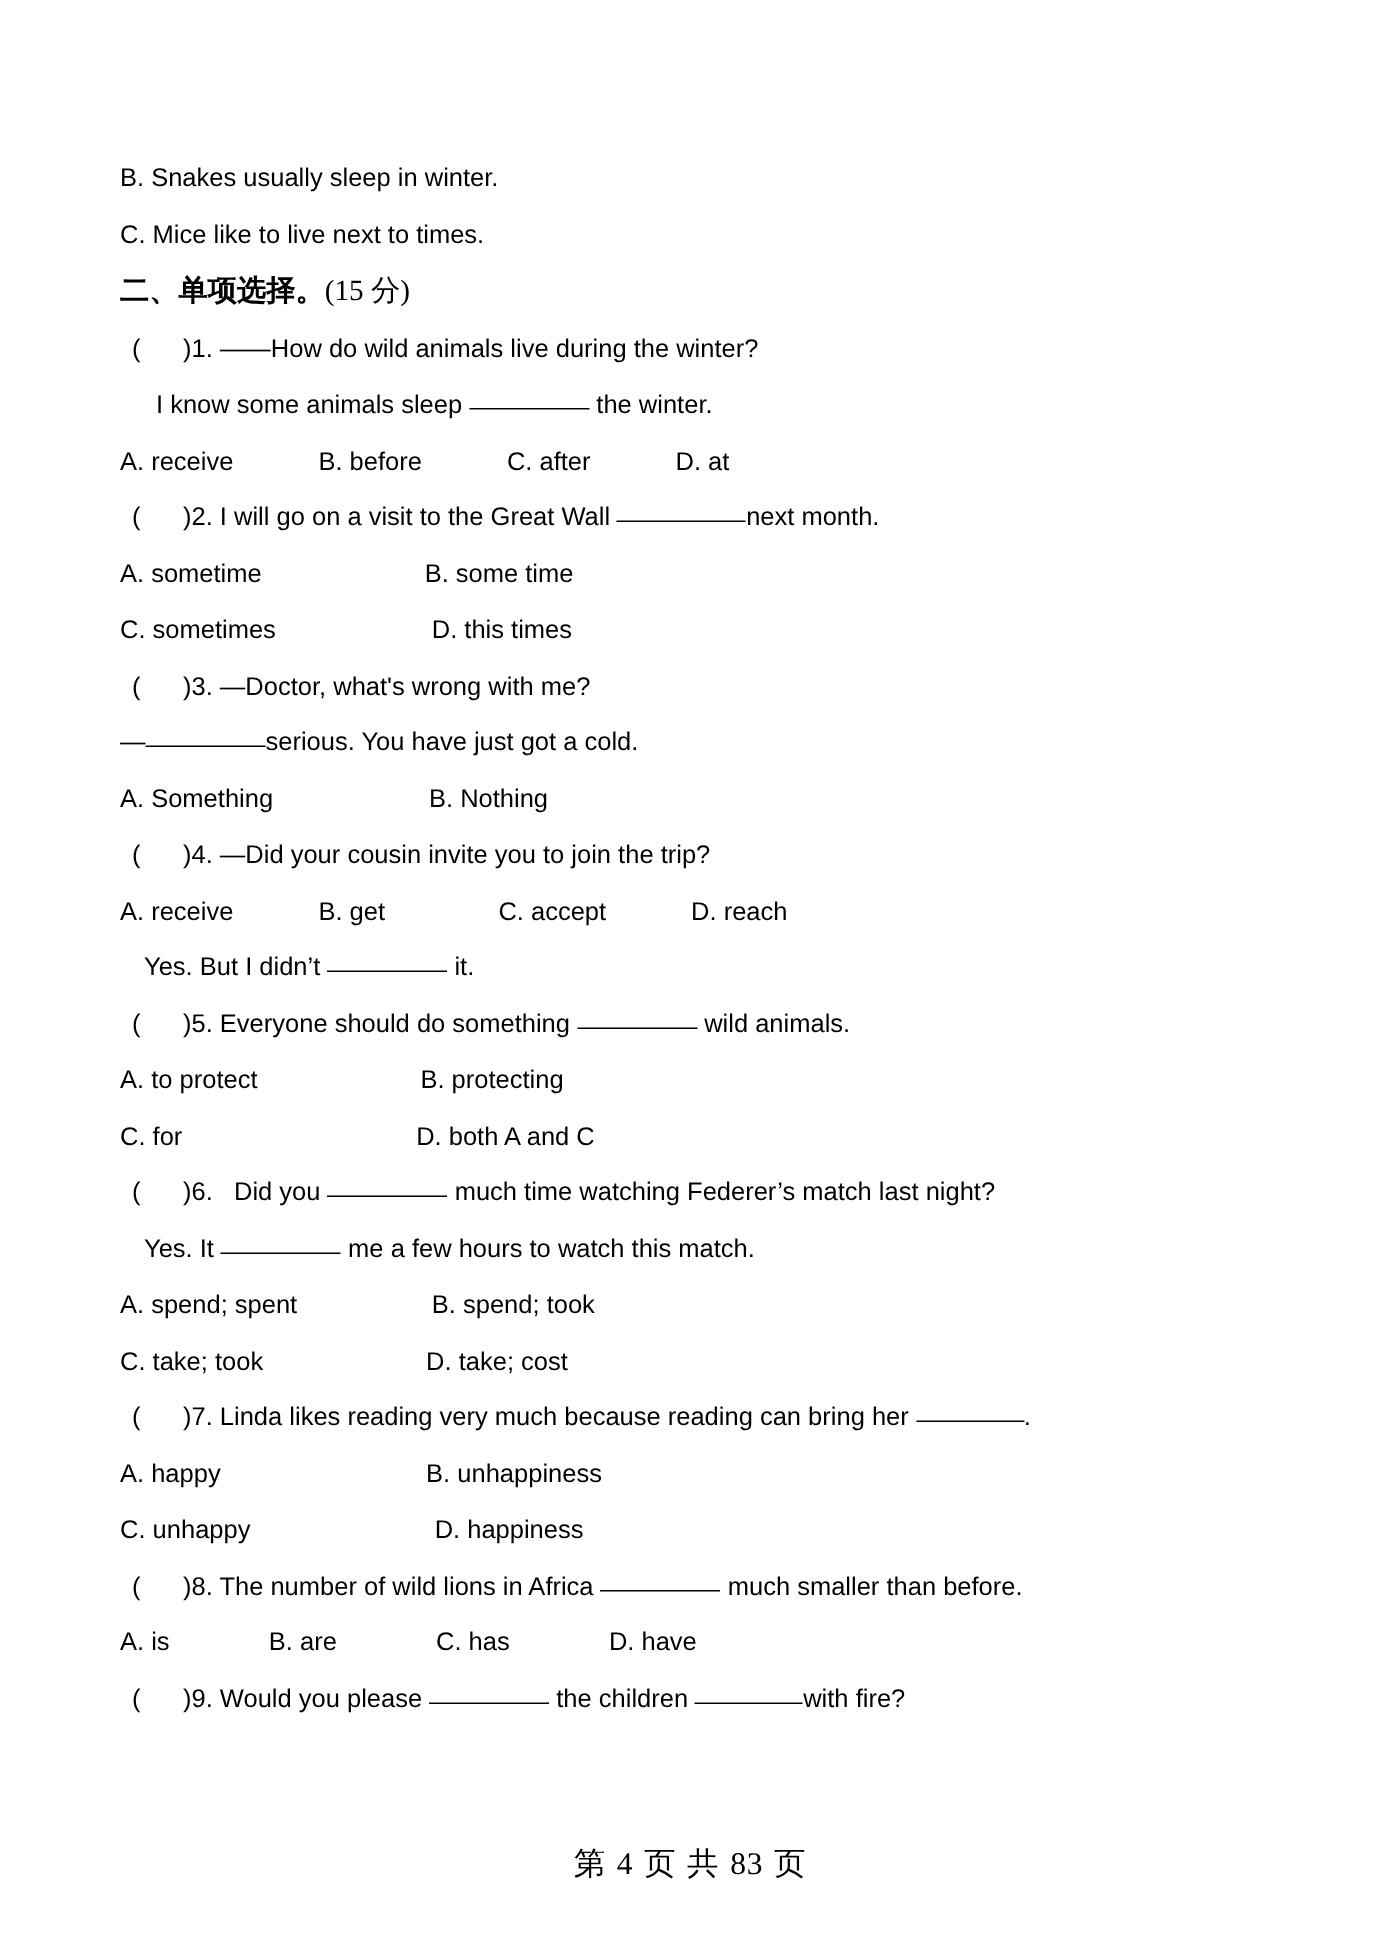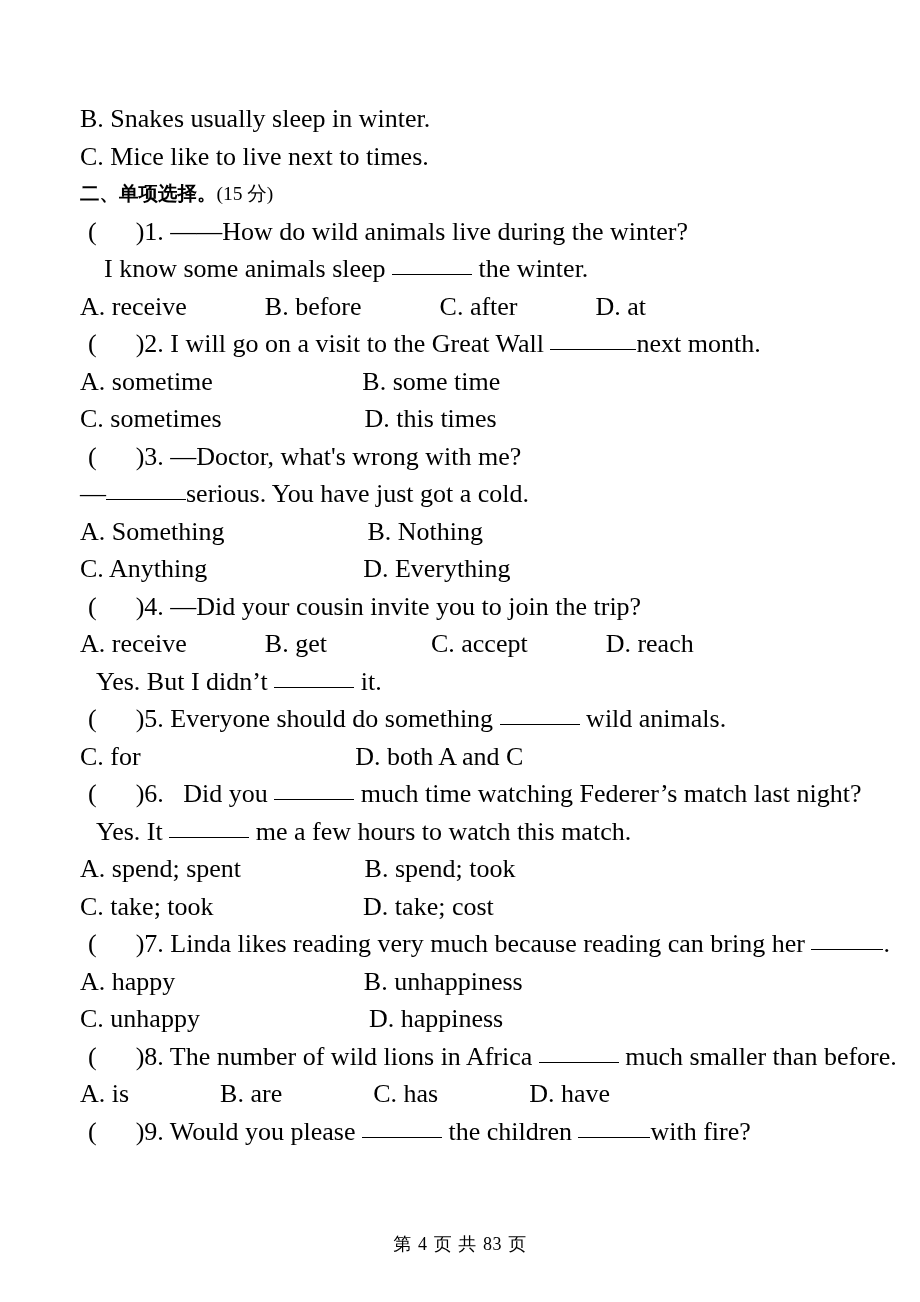--- a/index.html
+++ b/index.html
@@ -16,24 +16,24 @@
     overflow: hidden;
   }
   .page {
     position: relative;
     width: 920px;
     height: 1302px;
     box-sizing: border-box;
     padding: 100px 80px 0 80px;
   }
   .line {
-    font-size: 26px;
+    font-size: 17px;
     line-height: 37.5px;
     white-space: pre;
-    font-family: Liberation Serif, serif;
+    font-family: Liberation Sans, sans-serif;
   }
   .indent1 { padding-left: 0px; }
   .indent2 { padding-left: 8px; }
   .heading-cn {
     font-size: 19.5px;
     line-height: 37.5px;
     font-family: "DejaVu Sans", sans-serif;
     font-weight: bold;
     white-space: pre;
   }
@@ -51,21 +51,21 @@
   .opts {
     display: block;
     white-space: pre;
   }
   .footer {
     position: absolute;
     left: 0;
     right: 0;
     bottom: 46px;
     text-align: center;
-    font-size: 18px;
+    font-size: 21px;
     font-family: "DejaVu Sans", sans-serif;
     letter-spacing: 0.5px;
   }
   .footer .num {
     font-family: "Liberation Serif", serif;
   }
 </style>
 </head>
 <body>
 
@@ -80,27 +80,27 @@
   <div class="line" style="padding-left:24px;"><span>I know some animals sleep </span><span class="blank" style="width:80px;"></span><span> the winter.</span></div>
   <div class="line opts">A. receive            B. before            C. after            D. at</div>
 
   <div class="line indent2"><span>(      )2. I will go on a visit to the Great Wall </span><span class="blank" style="width:86px;"></span><span>next month.</span></div>
   <div class="line opts">A. sometime                       B. some time</div>
   <div class="line opts">C. sometimes                      D. this times</div>
 
   <div class="line indent2">(      )3. —Doctor, what's wrong with me?</div>
   <div class="line"><span>—</span><span class="blank" style="width:80px;"></span><span>serious. You have just got a cold.</span></div>
   <div class="line opts">A. Something                      B. Nothing</div>
-  <div class="line opts">C. Anything                        D. Everything</div>
 
   <div class="line indent2">(      )4. —Did your cousin invite you to join the trip?</div>
   <div class="line opts">A. receive            B. get                C. accept            D. reach</div>
   <div class="line" style="padding-left:16px;"><span>Yes. But I didn’t </span><span class="blank" style="width:80px;"></span><span> it.</span></div>
 
   <div class="line indent2"><span>(      )5. Everyone should do something </span><span class="blank" style="width:80px;"></span><span> wild animals.</span></div>
+  <div class="line opts">A. to protect                       B. protecting</div>
   <div class="line opts">C. for                                 D. both A and C</div>
 
   <div class="line indent2"><span>(      )6.   Did you </span><span class="blank" style="width:80px;"></span><span> much time watching Federer’s match last night?</span></div>
   <div class="line" style="padding-left:16px;"><span>Yes. It </span><span class="blank" style="width:80px;"></span><span> me a few hours to watch this match.</span></div>
   <div class="line opts">A. spend; spent                   B. spend; took</div>
   <div class="line opts">C. take; took                       D. take; cost</div>
 
   <div class="line indent2"><span>(      )7. Linda likes reading very much because reading can bring her </span><span class="blank" style="width:72px;"></span><span>.</span></div>
   <div class="line opts">A. happy                             B. unhappiness</div>
   <div class="line opts">C. unhappy                          D. happiness</div>

